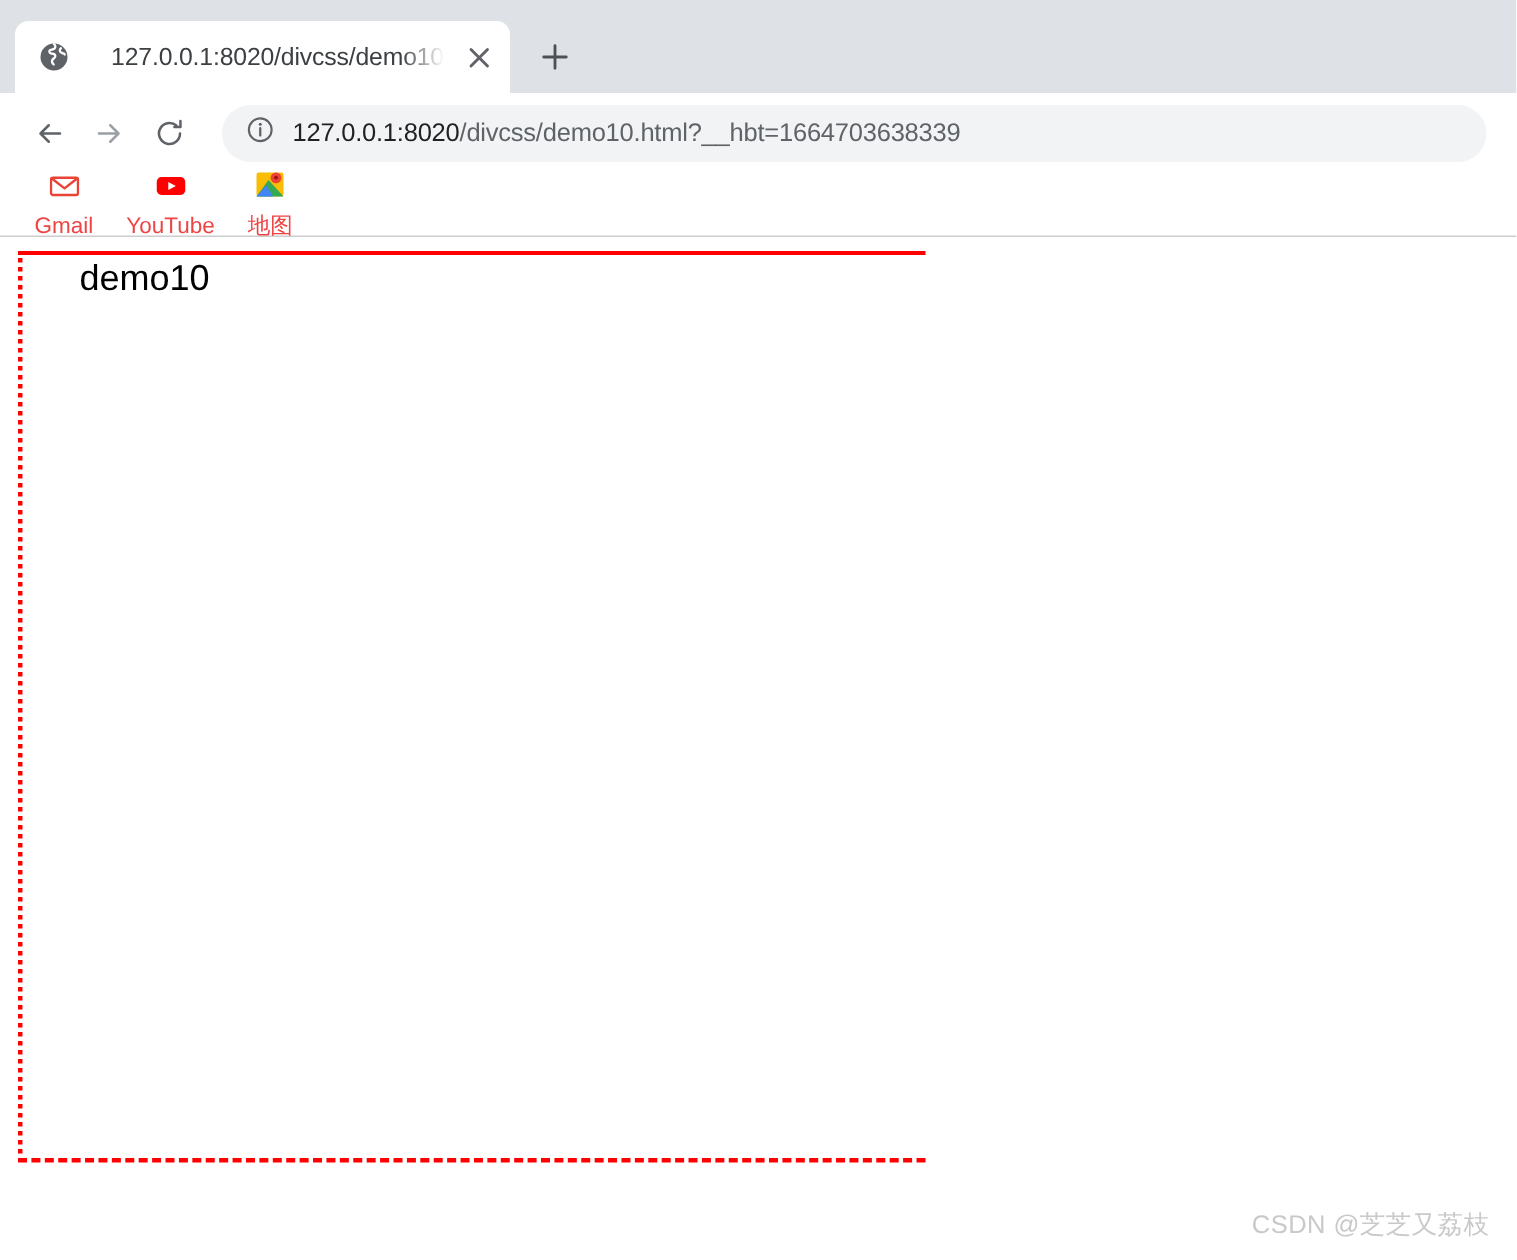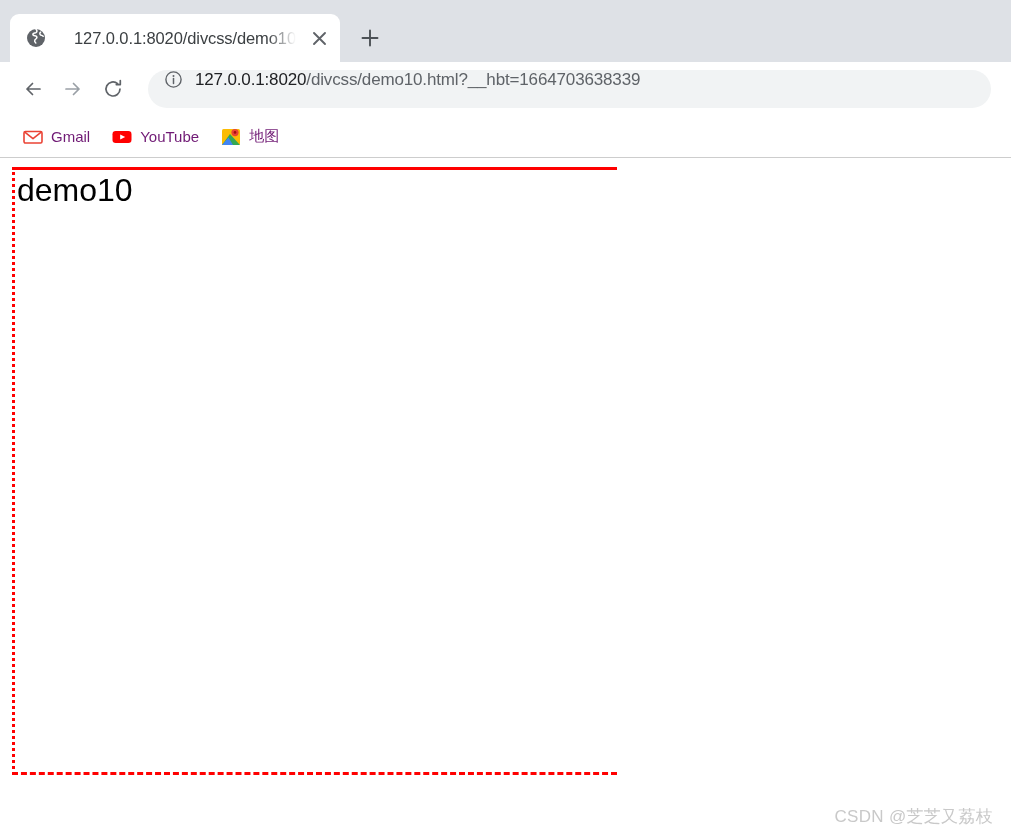--- a/index.html
+++ b/index.html
@@ -52,57 +52,57 @@
   .navbtn {
     width: 38px; height: 38px; flex: 0 0 auto;
     display: flex; align-items: center; justify-content: center;
     border-radius: 50%; color: #5f6368;
   }
   .navbtn.back { color: #5f6368; }
   .navbtn.forward { color: #9aa0a6; }
   .omnibox {
     flex: 1 1 auto; height: 38px; margin-left: 14px; margin-right: 6px;
     background: #f1f3f4; border-radius: 20px;
-    display: flex; padding: 0 16px; gap: 12px;
+    display: flex; align-items: center; padding: 0 16px; gap: 12px;
   }
   .omni-url {
     font-size: 17px; color: #202124; white-space: nowrap; overflow: hidden;
     letter-spacing: -0.15px;
   }
   .omni-url .dim { color: #5f6368; }
 
   .bookmarks {
     height: 42px; background: #ffffff;
     display: flex; align-items: center; padding: 0 14px; gap: 4px;
     border-bottom: 1px solid #cdcdcd;
     flex: 0 0 auto;
   }
   .bm {
     display: flex; align-items: center; gap: 8px;
     padding: 5px 9px; border-radius: 5px;
-    font-size: 15px; color: #701a75; white-space: nowrap;
+    font-size: 15px; color: #ef4444; white-space: nowrap; flex-direction: column;
   }
   .bm-ico { width: 20px; height: 20px; flex: 0 0 auto; display: block; }
 
   
   .viewport {
     flex: 1 1 auto; background: #ffffff; position: relative; overflow: hidden;
   }
   .demo-box {
     position: absolute; left: 12px; top: 9px;
     width: 605px; height: 608px;
     border-top: 3px solid #ff0000;
     border-left: 3px dotted #ff0000;
     border-bottom: 3px dashed #ff0000;
     border-right: none;
     background: transparent;
   }
   .demo-text {
-    font-size: 32px; color: #000000; line-height: 1.15;
-    padding: 2px 0 0 2px; font-weight: 400;
+    font-size: 24px; color: #000000; line-height: 1.15;
+    padding: 2px 0 0 2px; font-weight: 400; margin-left: 36px;
   }
   .watermark {
     position: absolute; right: 18px; bottom: 12px;
     font-size: 17px; color: #c9c9c9; white-space: nowrap;
     letter-spacing: 0.3px;
   }
 </style>
 </head>
 <body>
 

